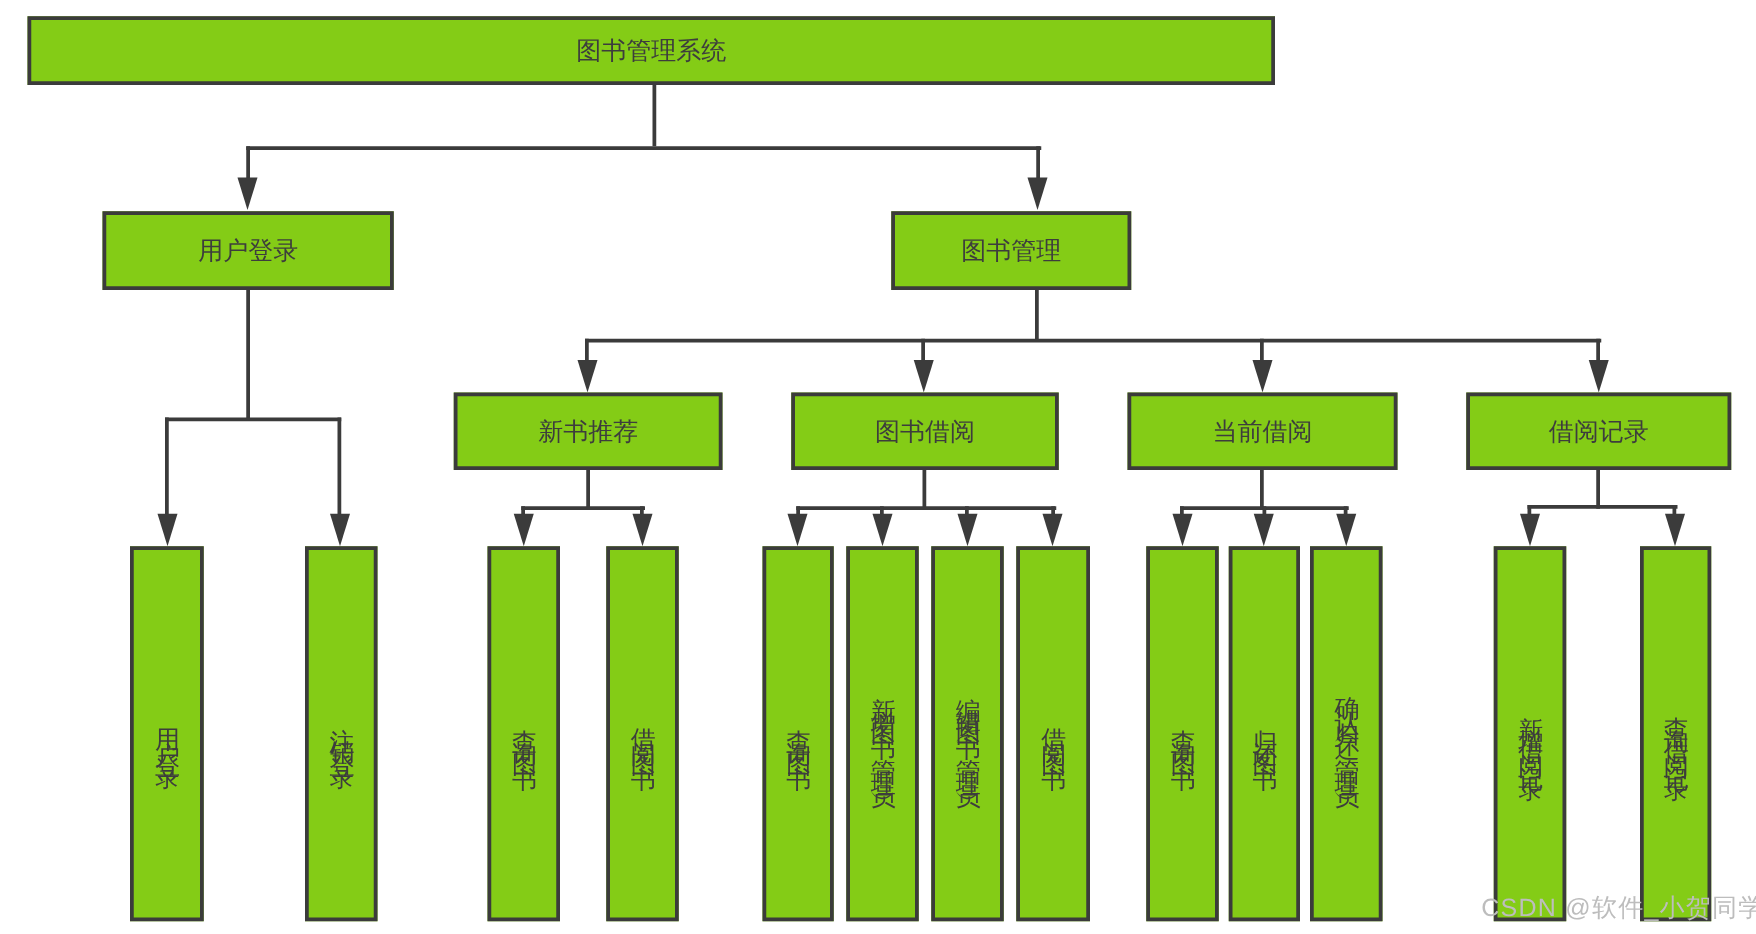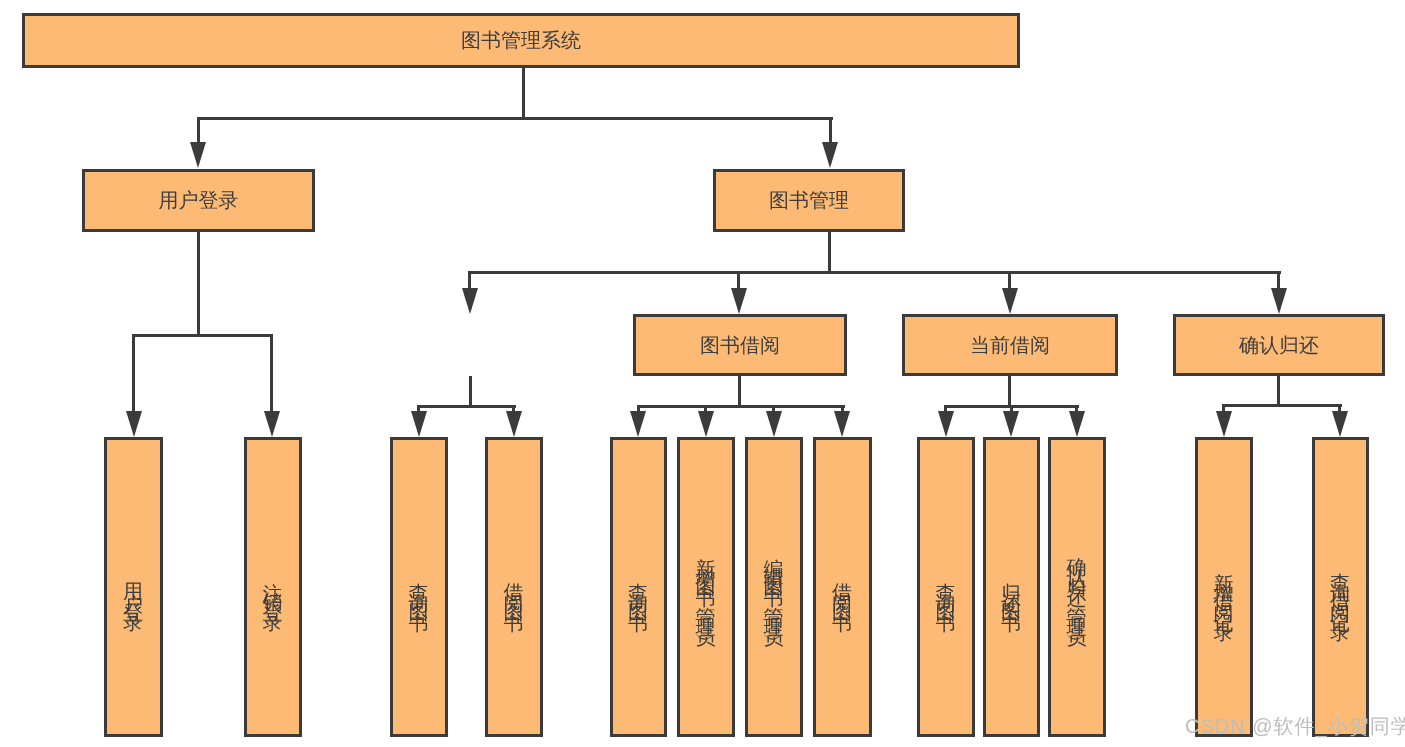--- a/index.html
+++ b/index.html
@@ -7,21 +7,21 @@
   }
   html,body{margin:0;padding:0;background:#fff;}
   #canvas{
     position:relative; width:1405px; height:747px;
     background:var(--background);
     font-family:"Liberation Sans","DejaVu Sans",sans-serif;
     color:var(--text); overflow:hidden;
   }
   .box{
     position:absolute; box-sizing:border-box;
-    border:3px solid var(--line); background:#fdba74;
+    border:3px solid var(--line); background:#84cc16;
     display:flex; align-items:center; justify-content:center;
     font-size:20px; color:var(--text); z-index:2;
   }
   .vbox{
     writing-mode:vertical-rl; text-orientation:mixed;
     letter-spacing:10px; line-height:1;
   }
   .h{position:absolute; height:3px; background:var(--line); z-index:1;}
   .v{position:absolute; width:3px; background:var(--line); z-index:1;}
   .arrow{
@@ -62,23 +62,24 @@
   <div class="h" style="left:468px;top:271px;width:813px"></div>
   <div class="v" style="left:468px;top:271px;height:17px"></div>
   <div class="v" style="left:737px;top:271px;height:17px"></div>
   <div class="v" style="left:1008px;top:271px;height:17px"></div>
   <div class="v" style="left:1277px;top:271px;height:17px"></div>
   <div class="arrow" style="left:462px;top:288px"></div>
   <div class="arrow" style="left:731px;top:288px"></div>
   <div class="arrow" style="left:1002px;top:288px"></div>
   <div class="arrow" style="left:1271px;top:288px"></div>
 
+  <div class="box" style="left:363px;top:314px;width:215px;height:62px">新书推荐</div>
   <div class="box" style="left:633px;top:314px;width:214px;height:62px">图书借阅</div>
   <div class="box" style="left:902px;top:314px;width:216px;height:62px">当前借阅</div>
-  <div class="box" style="left:1173px;top:314px;width:212px;height:62px">确认归还</div>
+  <div class="box" style="left:1173px;top:314px;width:212px;height:62px">借阅记录</div>
 
   <div class="v" style="left:469px;top:376px;height:31px"></div>
   <div class="h" style="left:417px;top:405px;width:99px"></div>
   <div class="v" style="left:417px;top:405px;height:8px"></div>
   <div class="v" style="left:512px;top:405px;height:8px"></div>
   <div class="arrow" style="left:411px;top:411px"></div>
   <div class="arrow" style="left:506px;top:411px"></div>
 
   <div class="v" style="left:738px;top:376px;height:31px"></div>
   <div class="h" style="left:637px;top:405px;width:208px"></div>

